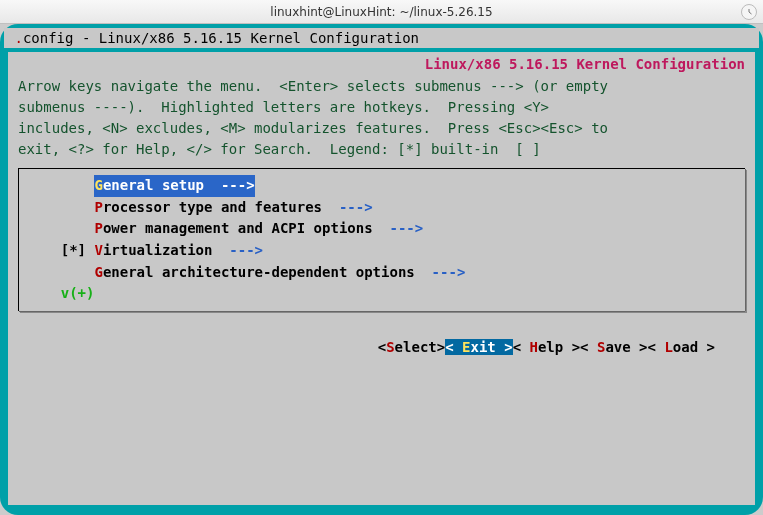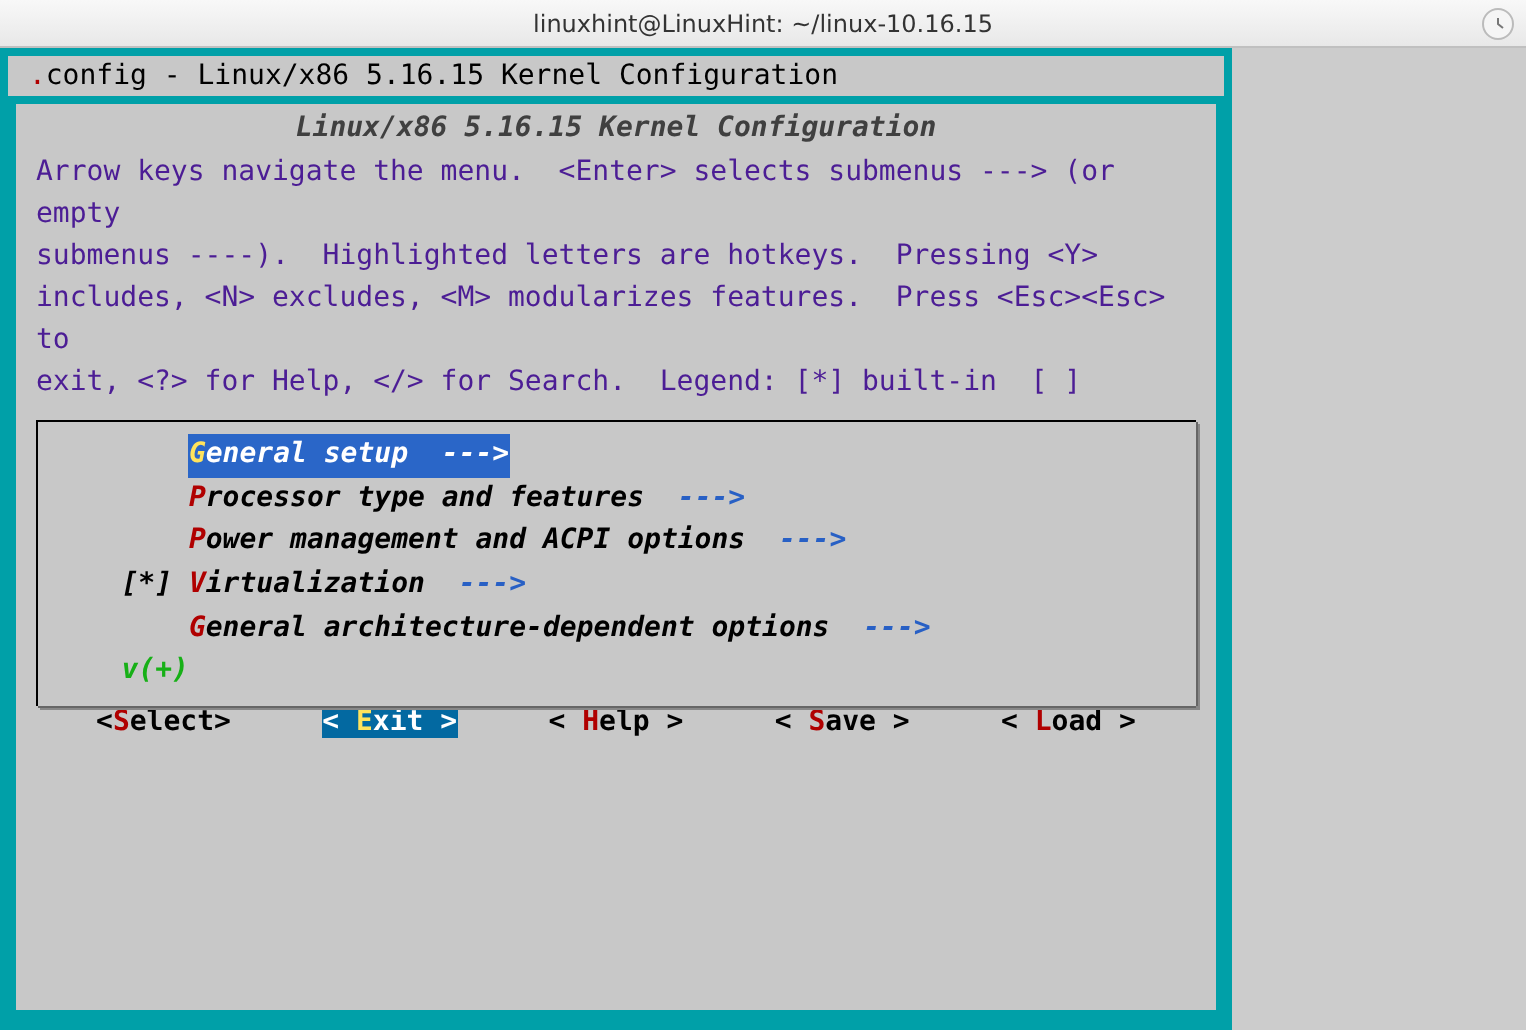--- a/index.html
+++ b/index.html
@@ -34,56 +34,56 @@
     background: #f5f5f5;
     display: flex;
     align-items: center;
     justify-content: center;
     font-size: 10px;
     color: #666;
     cursor: pointer;
   }
   .terminal {
     background: #00a0a8;
-    width: 616px;
+    width: 763px;
     height: 491px;
     padding: 4px;
+    border-radius: 18px;
   }
   .term-header {
     color: #000;
     background: #c8c8c8;
     padding: 2px 0 2px 2px;
     font-weight: normal;
     white-space: pre;
   }
   .term-header .dot { color: #b00000; }
   .term-body {
     background: #c8c8c8;
     margin: 4px 4px 0 4px;
     padding: 6px 10px 10px 10px;
     height: calc(100% - 30px);
     position: relative;
   }
   .panel-title {
-    color: #404040;
-    text-align: center;
+    color: #be185d;
+    text-align: right;
     font-weight: bold;
     margin-bottom: 0;
     position: relative;
     top: -2px;
-    font-style: italic;
   }
   .panel-title::before,
   .panel-title::after {
     content: "";
     display: inline-block;
     vertical-align: middle;
   }
   .help-text {
-    color: #4c1d95;
+    color: #14532d;
     line-height: 1.5;
     padding: 2px 0 6px 0;
     white-space: pre-wrap;
   }
   .menu-box {
     border: 1px solid #000;
     border-bottom: none;
     border-right: none;
     padding: 6px 8px 6px 8px;
     margin-top: 2px;
@@ -98,35 +98,35 @@
     position:absolute;
     right:-1px; top:0; bottom:0;
     width:1px; background:#666;
   }
   .menu-box::before{
     content:"";
     position:absolute;
     left:0; right:0; bottom:-1px;
     height:1px; background:#666;
   }
-  .menu-line { white-space: pre; font-style: italic; }
+  .menu-line { white-space: pre; }
   .menu-line .hot { color: #b00000; }
   .menu-line .arrow { color: #2860c5; }
   .selected {
     background: #2a66c8;
     color: #fff;
     display: inline-block;
   }
   .selected .hot { color: #ffe35c; }
   .selected .arrow { color: #fff; }
   .scroll-ind { color: #17b017; font-weight: bold; }
   .button-row {
-    margin-top: 0;
+    margin-top: 28px;
     display: flex;
-    justify-content: space-between;
+    justify-content: flex-end;
     padding: 0 30px;
     font-weight: bold;
   }
   .btn { color: #000; }
   .btn .hot { color: #b00000; }
   .btn.selected-btn {
     background: #0369a1;
     color: #fff;
   }
   .btn.selected-btn .hot { color: #ffe35c; }
@@ -134,21 +134,21 @@
     content:"";
     position:absolute;
     left:8px; right:8px; top:2px;
     border-top:0;
   }
 </style>
 </head>
 <body>
 
 <div class="titlebar">
-  <span>linuxhint@LinuxHint: ~/linux-10.16.15</span>
+  <span>linuxhint@LinuxHint: ~/linux-5.26.15</span>
   <div class="close-btn">
     <svg width="8" height="8" viewBox="0 0 8 8">
         <path d="M4 1 L4 4 L6.5 6" stroke="#777" stroke-width="1" fill="none"></path>
       </svg>
   </div>
 </div>
 
 <div class="terminal">
   <div class="term-header"> <span class="dot">.</span><span>config - Linux/x86 5.16.15 Kernel Configuration</span></div>
 

